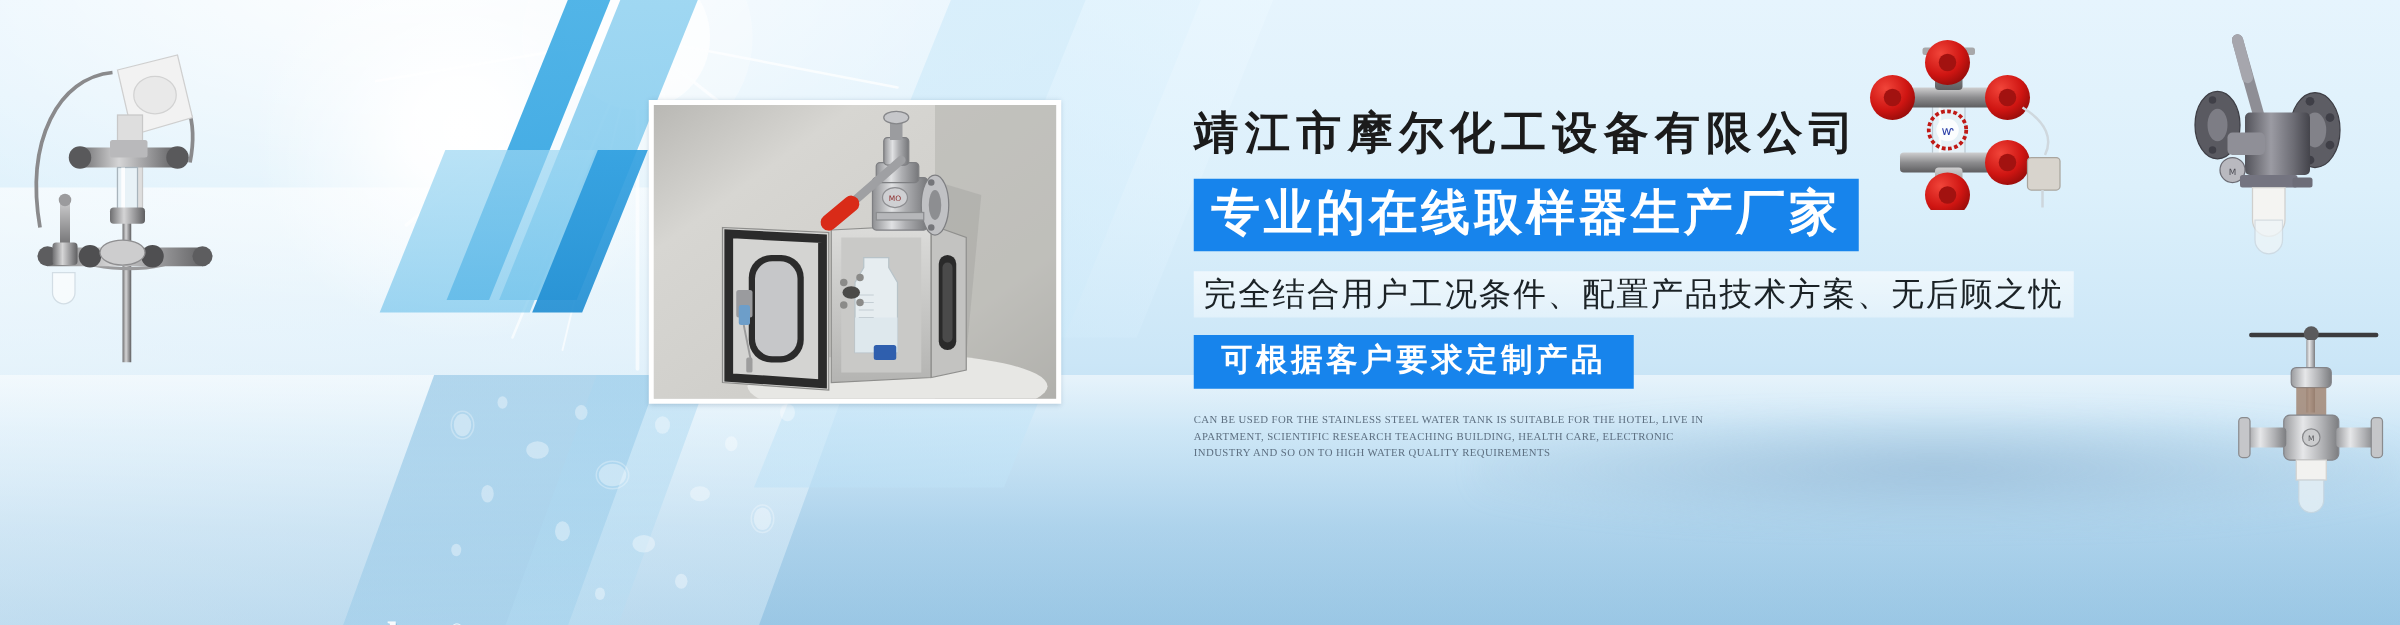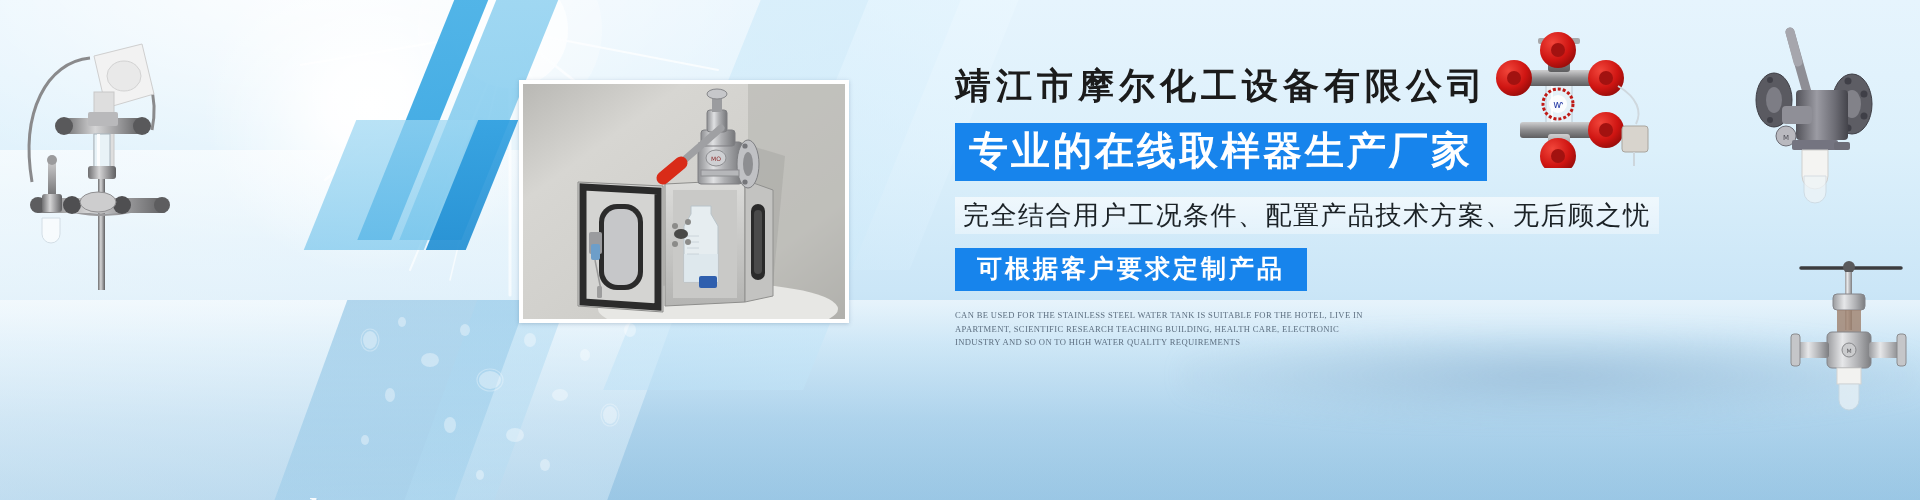--- a/index.html
+++ b/index.html
@@ -67,21 +67,21 @@
 
   
   .photo-frame{
     position:absolute;left:519px;top:80px;width:330px;height:243px;
     background:#fff;padding:4px;box-sizing:border-box;
     box-shadow:0 1px 4px rgba(40,80,115,.25);
   }
   .photo{position:relative;width:100%;height:100%;overflow:hidden;background:#cfcfcd;}
 
   
-  .text-block{position:absolute;left:955px;top:64px;width:760px;}
+  .text-block{position:absolute;left:955px;top:84px;width:760px;}
   .company-name{
     font-family:"Liberation Serif","DejaVu Serif",serif;
     font-size:36px;font-weight:700;color:#1b1b1b;letter-spacing:5px;
     white-space:nowrap;line-height:1.25;
   }
   .headline-bar{
     display:inline-block;margin-top:14px;background:#1784ec;
     padding:6px 14px 8px 14px;
   }
   .headline-bar span{

